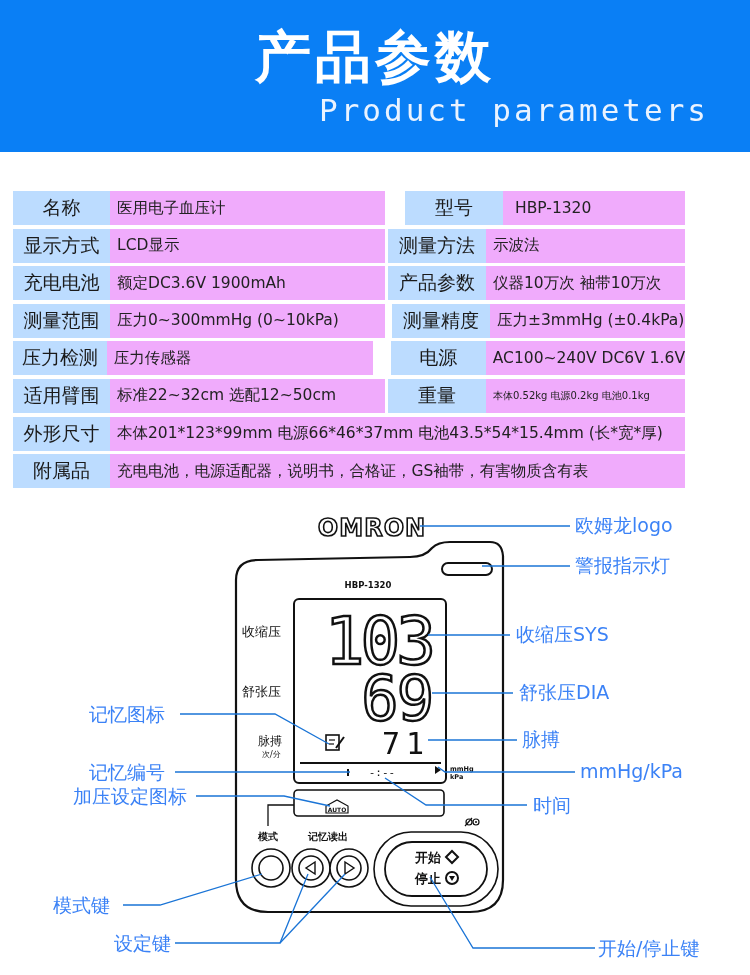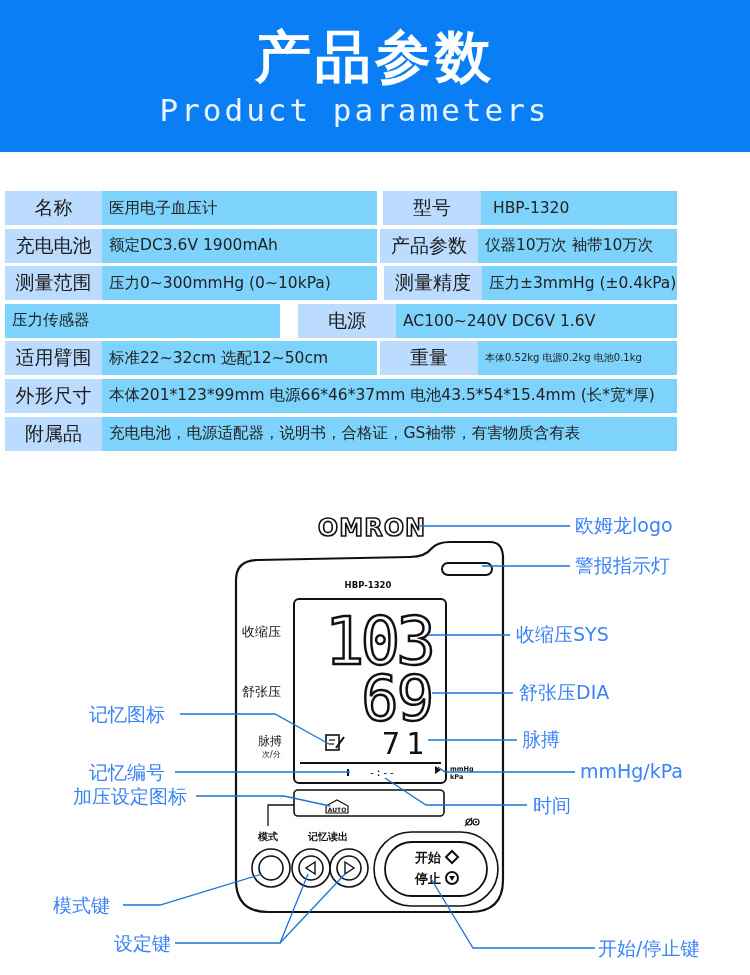--- a/index.html
+++ b/index.html
@@ -2,29 +2,29 @@
 <html><head>
 <meta charset="utf-8">
 <style>
   * { margin: 0; padding: 0; box-sizing: border-box; }
   html, body { width: 750px; height: 975px; background: #ffffff; overflow: hidden; }
   body { font-family: "DejaVu Sans", "Liberation Sans", sans-serif; position: relative; }
 
   .hero { position: absolute; left: 0; top: 0; width: 750px; height: 152px; background: #0a7ff5; }
   .hero-title { position: absolute; left: 0; width: 750px; top: 22px; text-align: center;
     color: #ffffff; font-size: 56px; font-weight: bold; letter-spacing: 4px; line-height: 70px; }
-  .hero-sub { position: absolute; left: 0; width: 709px; top: 90px; text-align: center;
+  .hero-sub { position: absolute; left: 0; width: 709px; top: 90px; text-align: right;
     color: #eaf3ff; font-family: "DejaVu Sans Mono", "Liberation Mono", monospace; font-size: 31px;
     font-weight: normal; letter-spacing: 3px; line-height: 40px; }
 
-  .spec-table { position: absolute; left: 5px; top: 191px; width: 672px; }
+  .spec-table { position: absolute; left: 13px; top: 191px; width: 672px; }
   .spec-row { display: flex; height: 34px; margin-bottom: 3.6px; }
   .cell-label { background: #bcdcff; color: #1a1a1a; font-size: 19px; display: flex;
     align-items: center; justify-content: center; white-space: nowrap; }
-  .cell-value { background: #7dd3fc; color: #222; font-size: 15.5px; display: flex;
+  .cell-value { background: #f0abfc; color: #222; font-size: 15.5px; display: flex;
     align-items: center; padding-left: 7px; white-space: nowrap; }
   .lbl1 { width: 97px; }
   .val1 { width: 275px; }
   .lbl2 { width: 98px; margin-left: 0; }
   .val2 { flex: 1; }
   .val-wide { flex: 1; }
 
   .diagram { position: absolute; left: 0; top: 495px; width: 750px; height: 480px; }
   .callout { position: absolute; color: #3b82f6; font-size: 19px; white-space: nowrap; line-height: 24px; }
 </style>
@@ -33,36 +33,43 @@
 
 <div class="hero">
   <div class="hero-title">产品参数</div>
   <div class="hero-sub">Product parameters</div>
 </div>
 
 <div class="spec-table">
   <div class="spec-row">
     <div class="cell-label lbl1">名称</div>
     <div class="cell-value val1">医用电子血压计</div>
-    <div class="cell-label lbl2" style="margin-left:6px">型号</div>
+    <div class="cell-label lbl2" style="margin-left:20px">型号</div>
     <div class="cell-value val2" style="padding-left:12px">HBP-1320</div>
+  </div>
+  <div class="spec-row">
+    <div class="cell-label lbl1">显示方式</div>
+    <div class="cell-value val1">LCD显示</div>
+    <div class="cell-label lbl2" style="margin-left:3px">测量方法</div>
+    <div class="cell-value val2">示波法</div>
   </div>
   <div class="spec-row">
     <div class="cell-label lbl1">充电电池</div>
     <div class="cell-value val1">额定DC3.6V  1900mAh</div>
     <div class="cell-label lbl2" style="margin-left:3px">产品参数</div>
     <div class="cell-value val2">仪器10万次  袖带10万次</div>
   </div>
   <div class="spec-row">
     <div class="cell-label lbl1">测量范围</div>
     <div class="cell-value val1">压力0~300mmHg  (0~10kPa)</div>
     <div class="cell-label lbl2" style="margin-left:7px">测量精度</div>
     <div class="cell-value val2">压力±3mmHg  (±0.4kPa)</div>
   </div>
   <div class="spec-row">
+    <div class="cell-label lbl1">压力检测</div>
     <div class="cell-value val1">压力传感器</div>
     <div class="cell-label lbl2" style="margin-left:18px">电源</div>
     <div class="cell-value val2">AC100~240V    DC6V 1.6V</div>
   </div>
   <div class="spec-row">
     <div class="cell-label lbl1">适用臂围</div>
     <div class="cell-value val1">标准22~32cm 选配12~50cm</div>
     <div class="cell-label lbl2" style="margin-left:3px">重量</div>
     <div class="cell-value val2" style="font-size:10px">本体0.52kg 电源0.2kg 电池0.1kg</div>
   </div>

